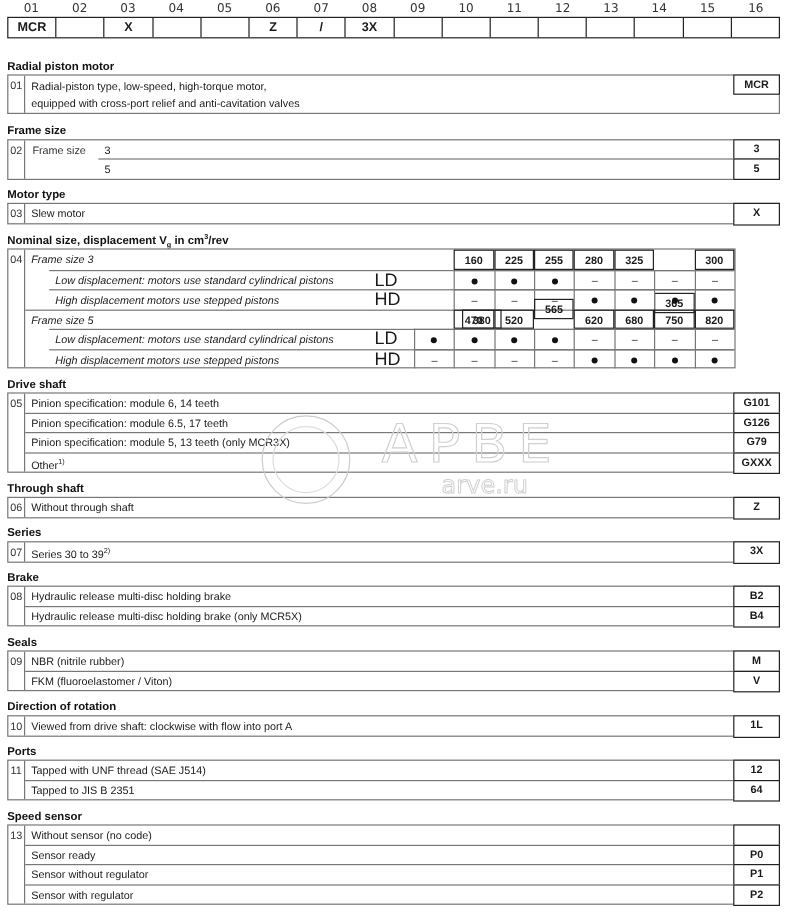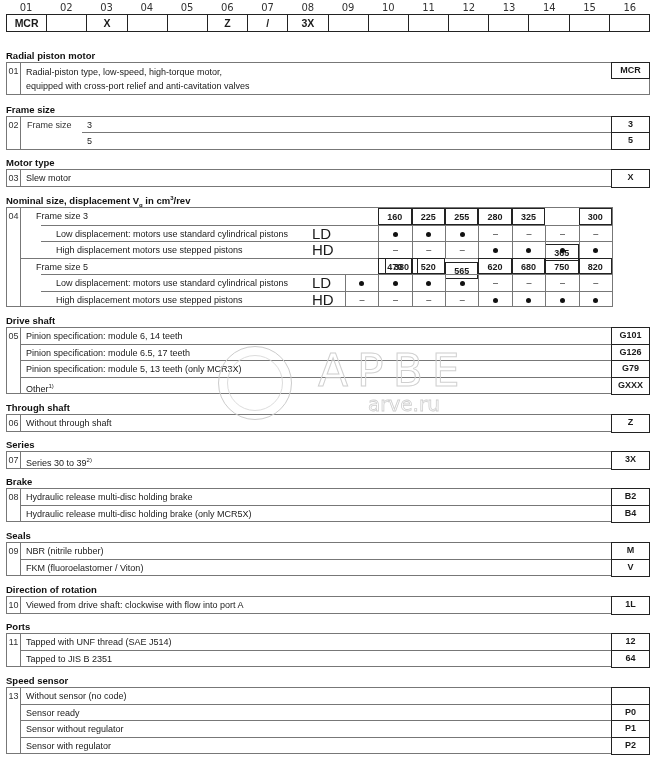--- a/index.html
+++ b/index.html
@@ -25,21 +25,21 @@
   .row { position: absolute; left: 14px; right: 0; border-bottom: 1px solid #777; box-sizing: border-box; }
   .row:last-child { border-bottom: none; }
   .row .txt { position: absolute; left: 5px; top: 0; line-height: 16px; font-size: 9px; white-space: nowrap; }
   .row .code { position: absolute; right: -1px; top: -1px; width: 39px; height: calc(100% + 2px); border: 1.5px solid #222; box-sizing: border-box; text-align: center; font-weight: bold; font-size: 9px; line-height: 14px; background: #fff; }
   .txt sup { font-size: 6px; }
 
   
   .nom { position: absolute; left: 6px; top: 207px; width: 607px; height: 100px; border: 1px solid #777; box-sizing: border-box; }
   .nom .num { position: absolute; left: 0; top: 0; bottom: 0; width: 14px; border-right: 1px solid #777; text-align: center; font-size: 9px; color: #333; padding-top: 3px; box-sizing: border-box; }
   .nom-row { position: absolute; height: 16.5px; box-sizing: border-box; }
-  .nom-row .lbl { position: absolute; left: 15px; line-height: 16px; font-size: 9px; white-space: nowrap; }
+  .nom-row .lbl { position: absolute; left: 5px; line-height: 16px; font-size: 9px; white-space: nowrap; font-style: italic; }
   .nom-row .tag { position: absolute; line-height: 16px; font-size: 15px; }
   .vcell { position: absolute; width: 33.4px; height: 16.5px; box-sizing: border-box; text-align: center; line-height: 16px; font-size: 9px; border-left: 1px solid #777; }
   .vhead { font-weight: bold; border: 1.5px solid #222; }
   .dot { display: inline-block; width: 5px; height: 5px; border-radius: 50%; background: #111; vertical-align: middle; }
 
   
   .wm { position: absolute; left: 218px; top: 346px; width: 74px; height: 74px; border: 1px solid #ccc; border-radius: 50%; box-sizing: border-box; }
   .wm-inner { position: absolute; left: 8px; top: 8px; width: 56px; height: 56px; border: 1px solid #ddd; border-radius: 50%; box-sizing: border-box; }
   .wm-text { position: absolute; left: 318px; top: 345px; font-size: 44px; letter-spacing: 9px; color: transparent; -webkit-text-stroke: 1px #d0d0d0; font-family: "DejaVu Sans", sans-serif; }
   .wm-sub { position: absolute; left: 368px; top: 392px; font-size: 20px; color: transparent; -webkit-text-stroke: 0.8px #cfcfcf; font-family: "DejaVu Sans", sans-serif; }
@@ -164,21 +164,21 @@
     <div class="vcell" style="left: 371.2px; top: 33px; border-top: 1px solid rgb(119, 119, 119);">–</div>
     <div class="vcell" style="left: 404.6px; top: 33px; border-top: 1px solid rgb(119, 119, 119);">–</div>
     <div class="vcell" style="left: 438px; top: 33px; border-top: 1px solid rgb(119, 119, 119);">–</div>
     <div class="vcell" style="left: 471.4px; top: 33px; border-top: 1px solid rgb(119, 119, 119);"><span class="dot"></span></div>
     <div class="vcell" style="left: 504.8px; top: 33px; border-top: 1px solid rgb(119, 119, 119);"><span class="dot"></span></div>
     <div class="vcell" style="left: 538.2px; top: 33px; border-top: 1px solid rgb(119, 119, 119);"><span class="dot"></span></div>
     <div class="vcell" style="left: 571.6px; top: 33px; border-top: 1px solid rgb(119, 119, 119);"><span class="dot"></span></div>
     <div class="vcell vhead" style="left: 337.8px; top: 49.5px; margin-left: 40px;">380</div>
     <div class="vcell vhead" style="left: 371.2px; top: 49.5px;">470</div>
     <div class="vcell vhead" style="left: 404.6px; top: 49.5px;">520</div>
-    <div class="vcell vhead" style="left: 438px; top: 54px;">565</div>
+    <div class="vcell vhead" style="left: 438px; top: 41px;">565</div>
     <div class="vcell vhead" style="left: 471.4px; top: 49.5px;">620</div>
     <div class="vcell vhead" style="left: 504.8px; top: 49.5px;">680</div>
     <div class="vcell vhead" style="left: 538.2px; top: 49.5px;">750</div>
     <div class="vcell vhead" style="left: 571.6px; top: 49.5px;">820</div>
     <div class="vcell" style="left: 337.8px; top: 66px; border-top: 1px solid rgb(119, 119, 119);"><span class="dot"></span></div>
     <div class="vcell" style="left: 371.2px; top: 66px; border-top: 1px solid rgb(119, 119, 119);"><span class="dot"></span></div>
     <div class="vcell" style="left: 404.6px; top: 66px; border-top: 1px solid rgb(119, 119, 119);"><span class="dot"></span></div>
     <div class="vcell" style="left: 438px; top: 66px; border-top: 1px solid rgb(119, 119, 119);"><span class="dot"></span></div>
     <div class="vcell" style="left: 471.4px; top: 66px; border-top: 1px solid rgb(119, 119, 119);">–</div>
     <div class="vcell" style="left: 504.8px; top: 66px; border-top: 1px solid rgb(119, 119, 119);">–</div>

